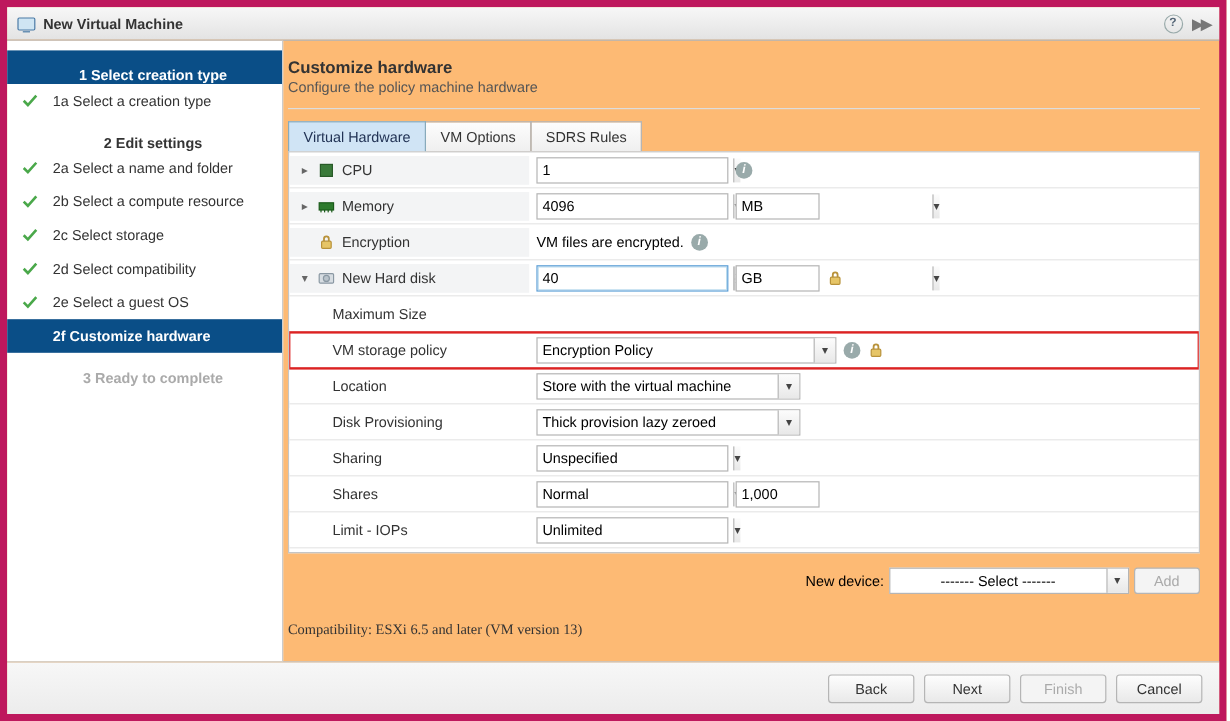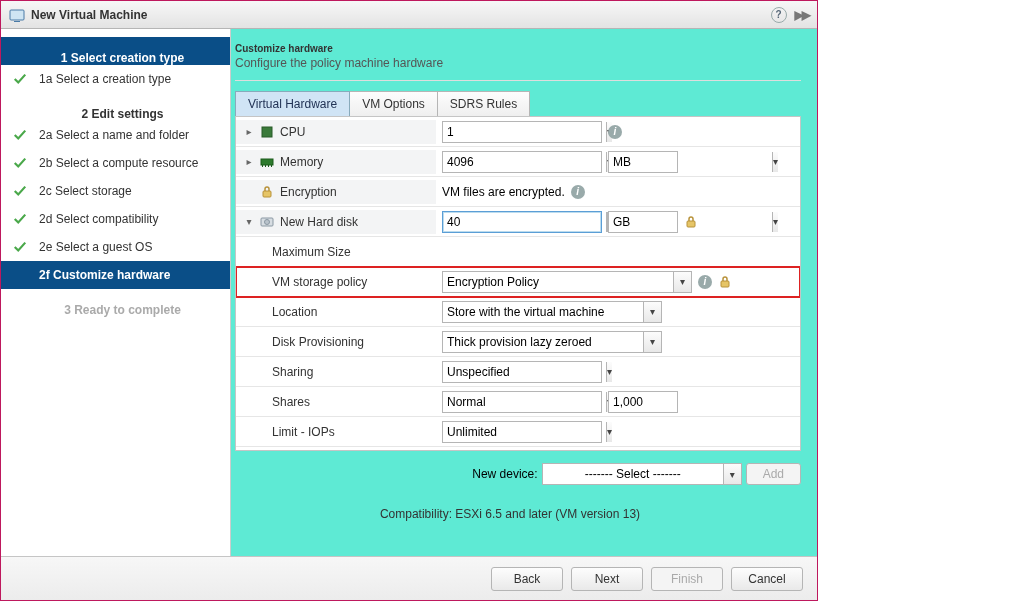--- a/index.html
+++ b/index.html
@@ -1,21 +1,21 @@
 <!DOCTYPE html>
 <html><head>
 <meta charset="utf-8">
 <style>
 * { box-sizing: border-box; margin: 0; padding: 0; font-family: Arial, Helvetica, sans-serif; }
 body { background: #fff; }
 
 .dialog {
-  width: 818px; height: 601px;
-  border: 1px solid #be185d;
-  background: #5eead4;
+  width: 1022px; height: 601px;
+  border: 6px solid #be185d;
+  background: #fdba74;
   position: relative;
 }
 
 .titlebar {
   height: 28px;
   background: linear-gradient(#f7f7f7,#e3e3e3);
   border-bottom: 1px solid #b5b5b5;
   display: flex; align-items: center;
   padding: 0 8px;
   font-size: 12px; font-weight: bold; color: #333;
@@ -31,21 +31,21 @@
 .step { display:flex; align-items:center; height:28px; padding:0 12px 0 6px; font-size:12px; color:#333; position:relative;}
 .step.main { font-weight:bold; padding-left:20px;}
 .step.sub { padding-left:38px; }
 .step .check { position:absolute; left:12px; width:14px; height:14px; color:#4aa84a; }
 .step .check svg { width:14px; height:14px; }
 .step.active { background:#0a4e87; color:#fff; font-weight:bold; }
 .step.active.main { padding-left:30px; }
 .step.disabled { color:#aaa;justify-content:flex-end; }
 
 .main { flex:1; padding: 14px 16px 0 4px; overflow:hidden; display:flex; flex-direction:column;}
-.main h2 { font-size:10px; color:#333; font-weight:bold; margin-bottom:2px;}
+.main h2 { font-size:14px; color:#333; font-weight:bold; margin-bottom:2px;}
 .main .sub { font-size:12px; color:#555; margin-bottom:10px;}
 .main hr { border:none; border-top:1px solid #ddd; margin-bottom:10px;}
 
 .tabs { display:flex; gap:0; margin-bottom:0;}
 .tab { border:1px solid #b5b5b5; border-bottom:none; padding:5px 12px; font-size:12px; background:linear-gradient(#fdfdfd,#efefef); color:#333; cursor:pointer;}
 .tab + .tab { margin-left:-1px; }
 .tab.active { background:#d0e4f5; color:#235; border-color:#8ab; position:relative; z-index:2;}
 
 .grid-wrap { position:relative; border:1px solid #c5c5c5; height:335px; overflow:hidden; background:#fff;}
 .rows { overflow-y:scroll; height:100%;  }
@@ -70,21 +70,21 @@
 
 .info-icon { width:14px; height:14px; border-radius:50%; background:#9aa; color:#fff; font-size:10px; font-weight:bold; display:flex; align-items:center; justify-content:center; font-style:italic;}
 .lock-icon { color:#caa63a; }
 
 .highlight-row { outline:2px solid #d22; outline-offset:-1px;}
 
 .new-device-row { display:flex; align-items:center; justify-content:flex-end; gap:4px; padding:12px 0; font-size:12px; border-top:1px solid #ddd; margin-top:-1px;}
 .btn { border:1px solid #b5b5b5; background:linear-gradient(#fdfdfd,#e9e9e9); padding:3px 16px; border-radius:3px; font-size:12px; color:#333; cursor:pointer;}
 .btn.disabled { color:#aaa; background:#f4f4f4; cursor:default;}
 
-.compat { text-align:center; font-size:12px; color:#333; padding:10px 16px 8px 0;}
+.compat { text-align:left; font-size:12px; color:#333; padding:10px 16px 8px 0;font-family:Liberation Serif, serif;}
 
 .footer { height:44px; border-top:1px solid #c5c5c5; background:linear-gradient(#f7f7f7,#ececec); display:flex; align-items:center; justify-content:flex-end; gap:8px; padding:0 14px;}
 .footer .btn { min-width:72px; padding:4px 0; text-align:center;}
 
 svg { display:block; }
 </style>
 </head>
 <body>
 
 <div class="dialog">

